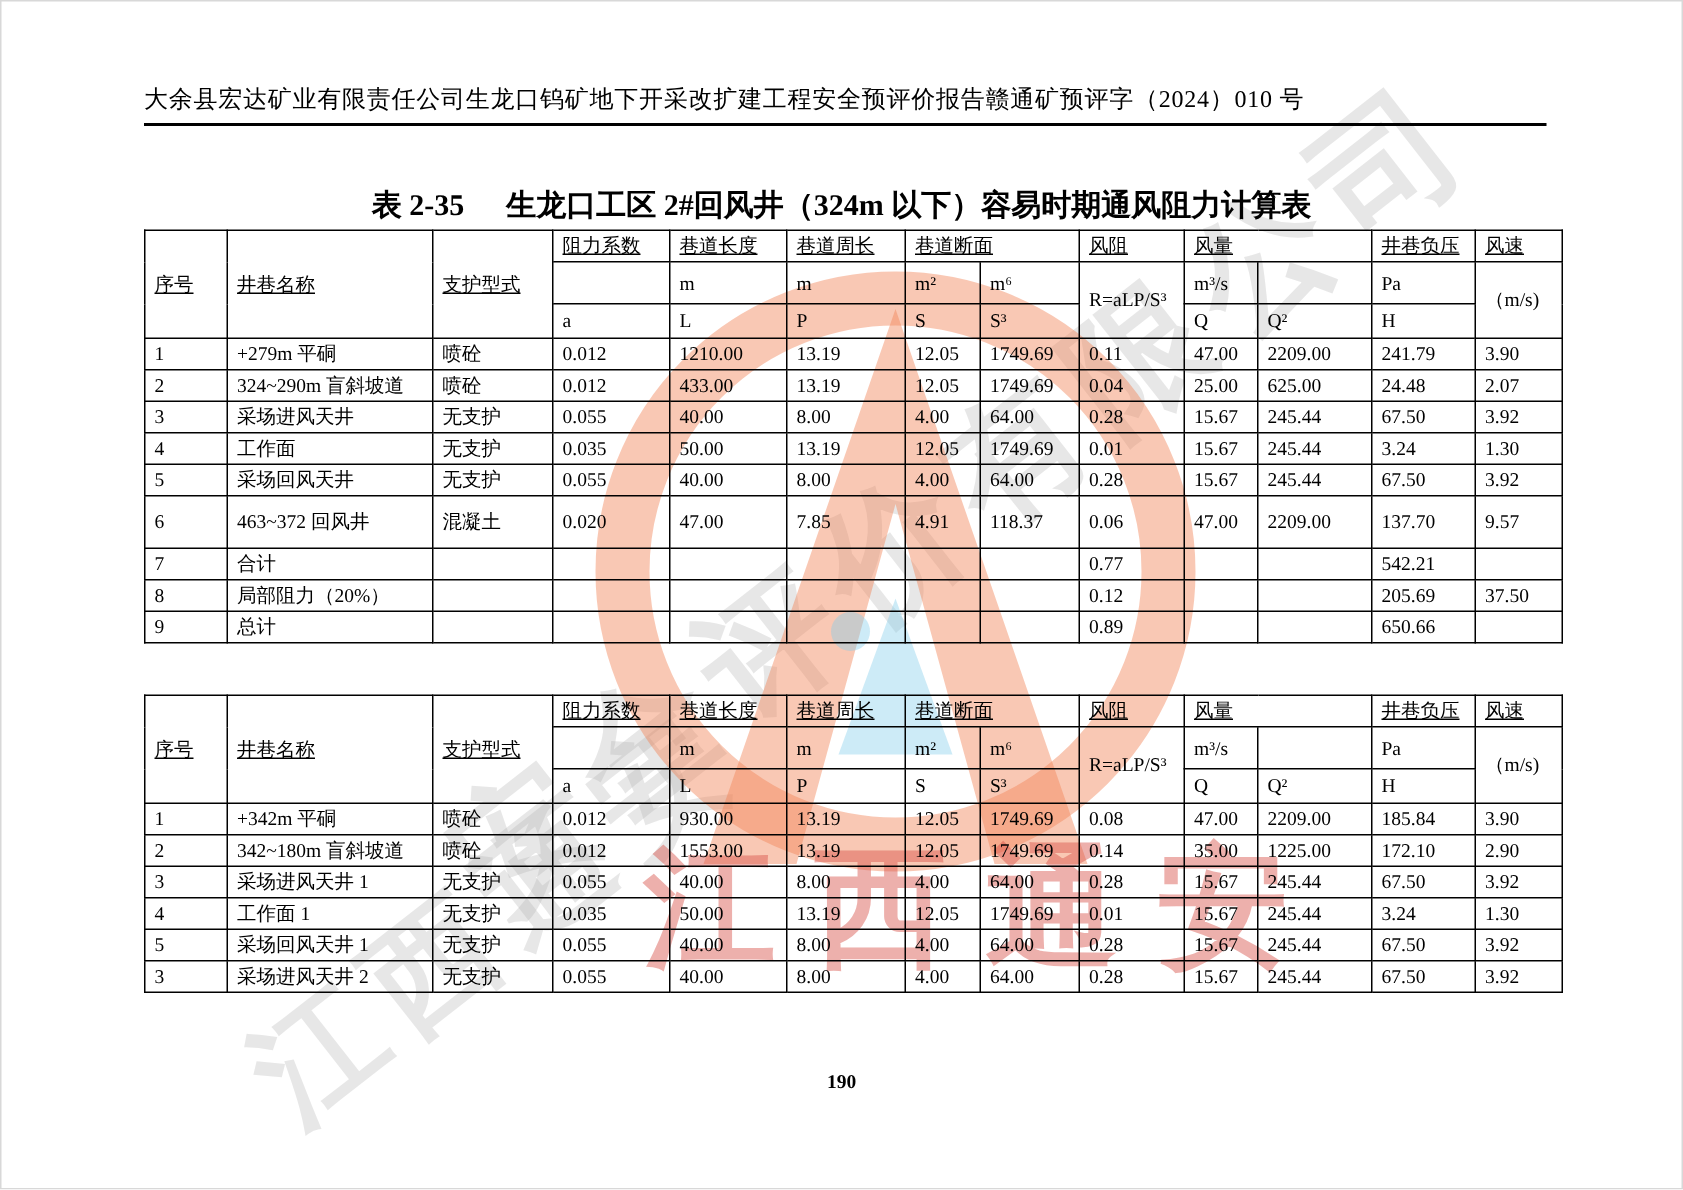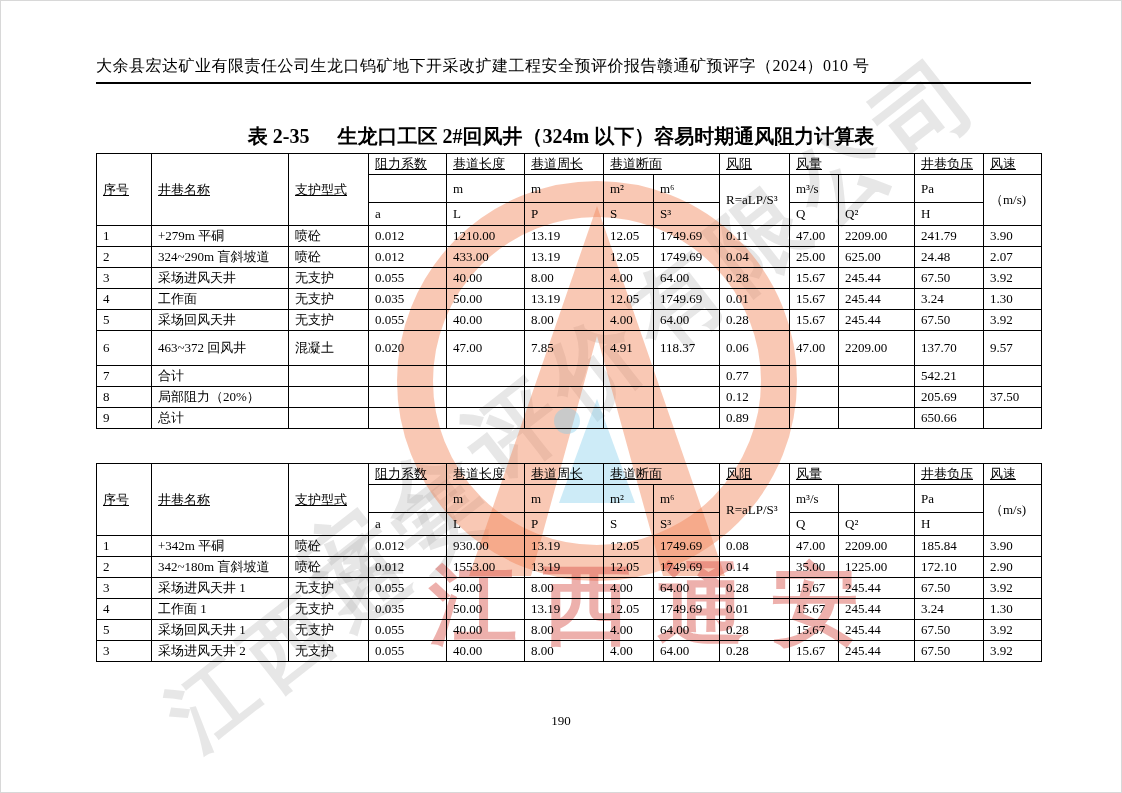--- a/index.html
+++ b/index.html
@@ -54,21 +54,21 @@
     padding:0 0 0 6px;overflow:hidden;white-space:nowrap;
     background:transparent;
   }
   table.data thead tr:nth-child(1) th{height:20px;text-decoration:underline;}
   table.data thead tr:nth-child(2) th{height:27px;}
   table.data thead tr:nth-child(3) th{height:22px;}
   table.data tbody tr{height:21px;}
   .table-1 tbody tr:nth-child(6){height:35px;}
   .page-number{
     position:absolute;left:0;top:712px;width:100%;
-    text-align:center;font-size:13px;
+    text-align:center;font-size:13px;font-weight:bold;
   }
 </style>
 </head>
 <body>
 
 <div class="page">
 
   <div class="watermark">
     <span class="wm-gray wm-gray-1">安全评价有限公司</span>
     <span class="wm-gray wm-gray-2">江西通安</span>

